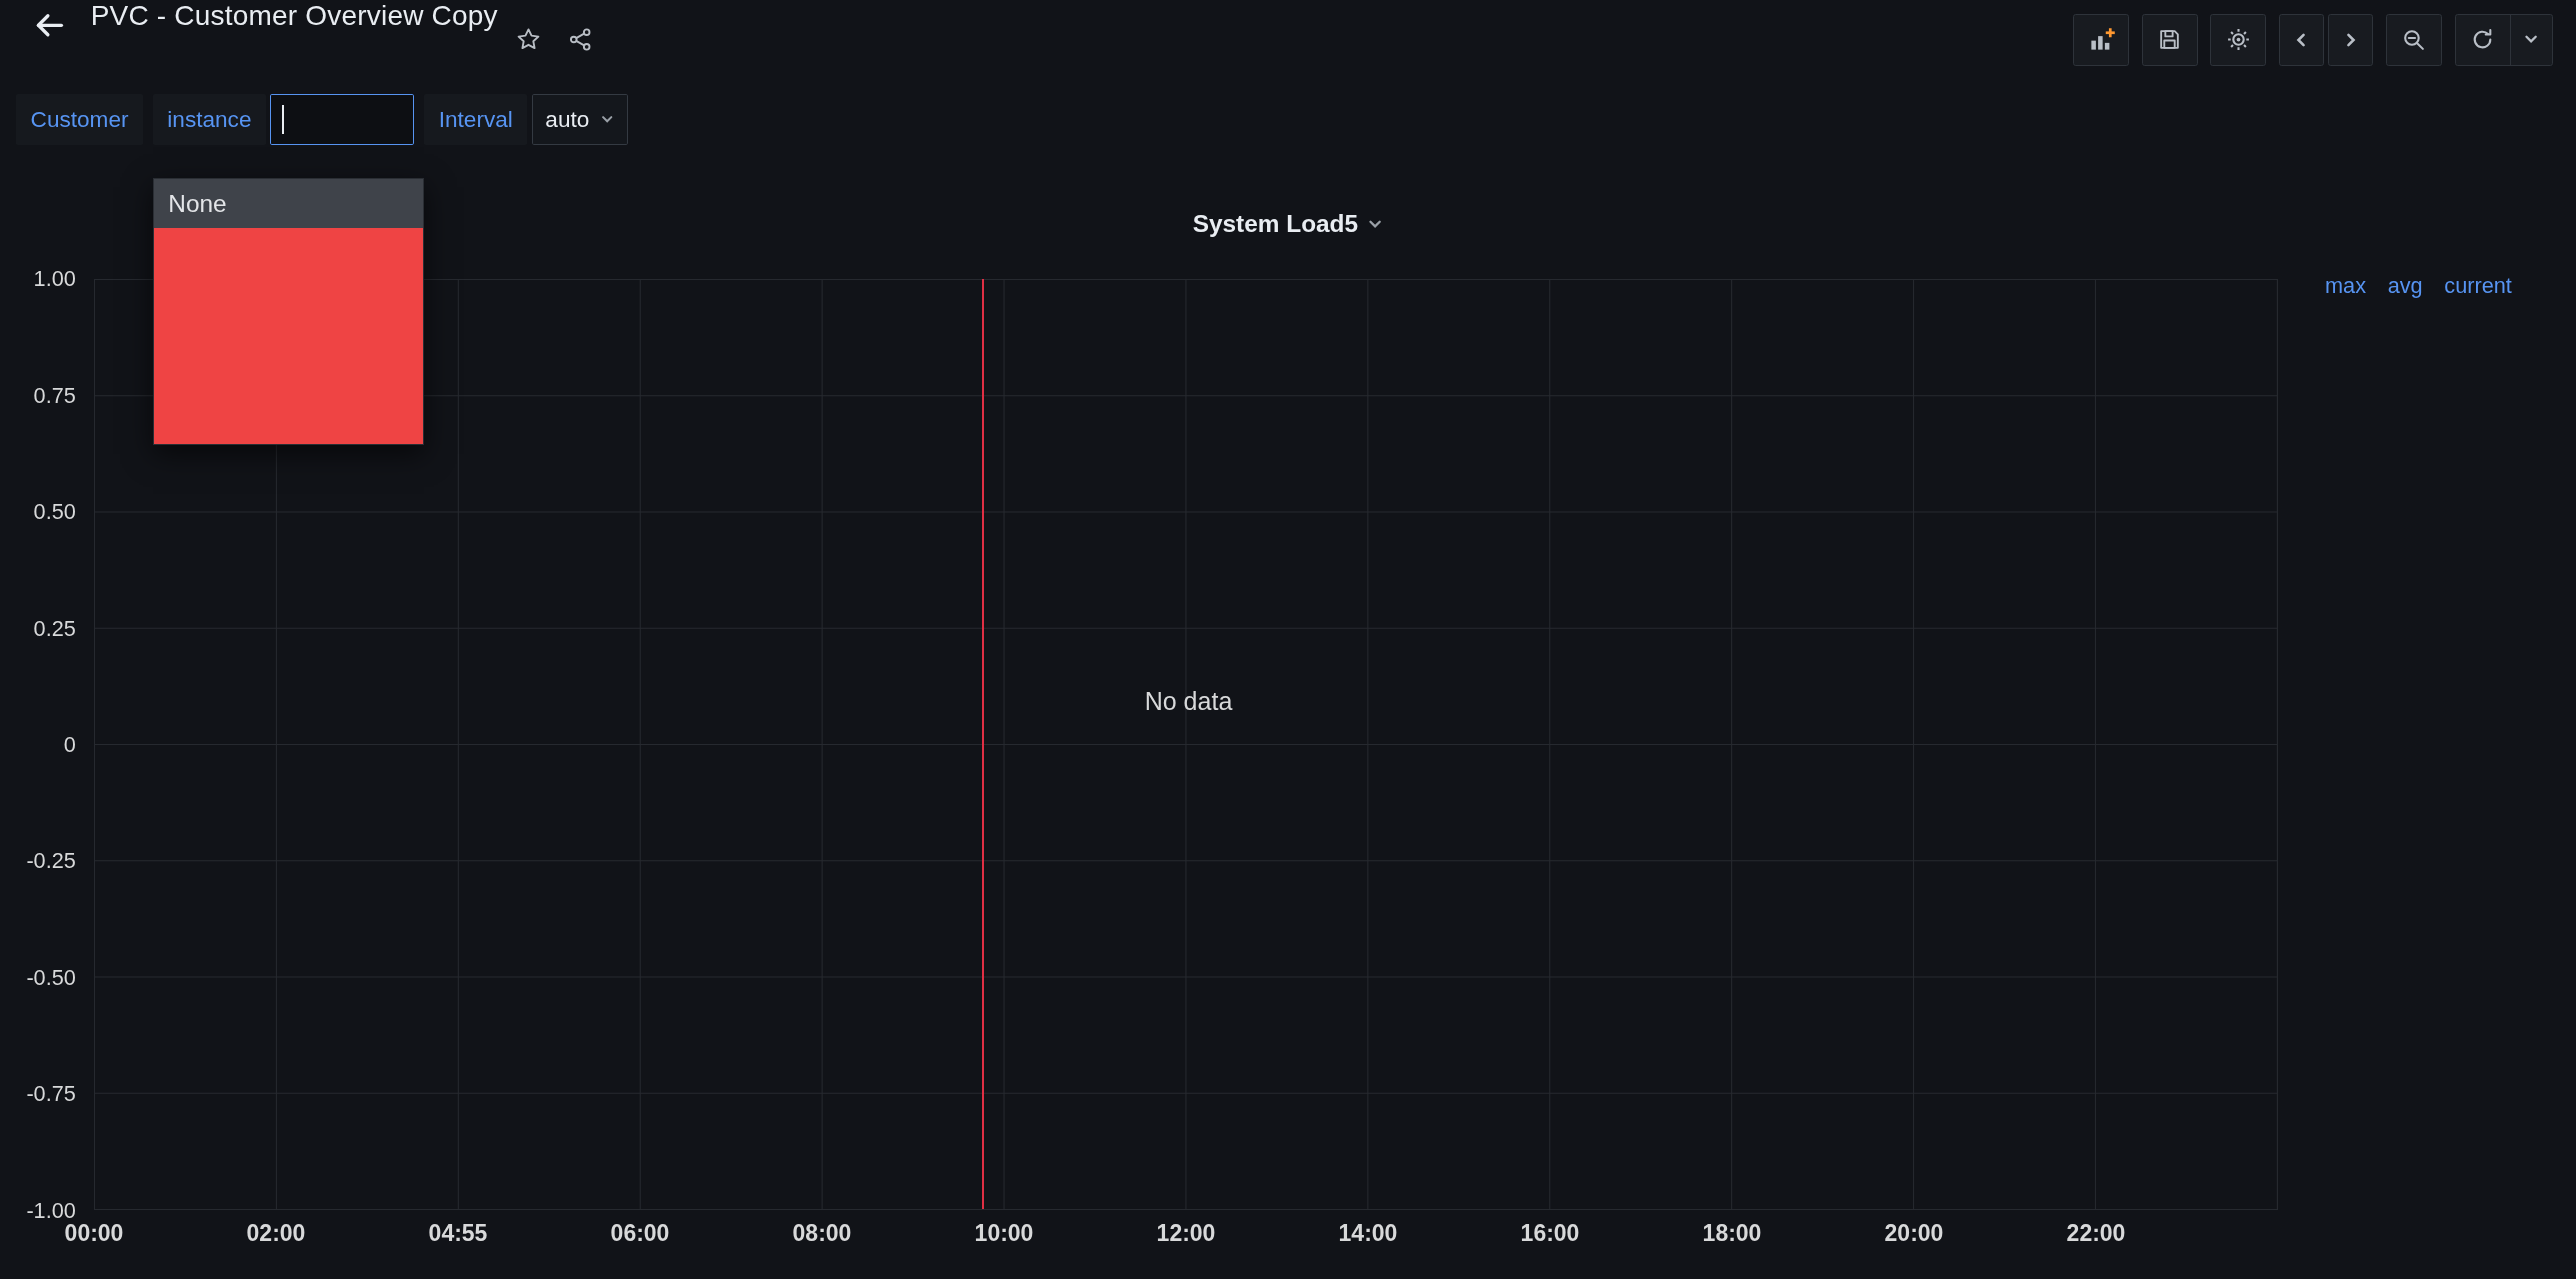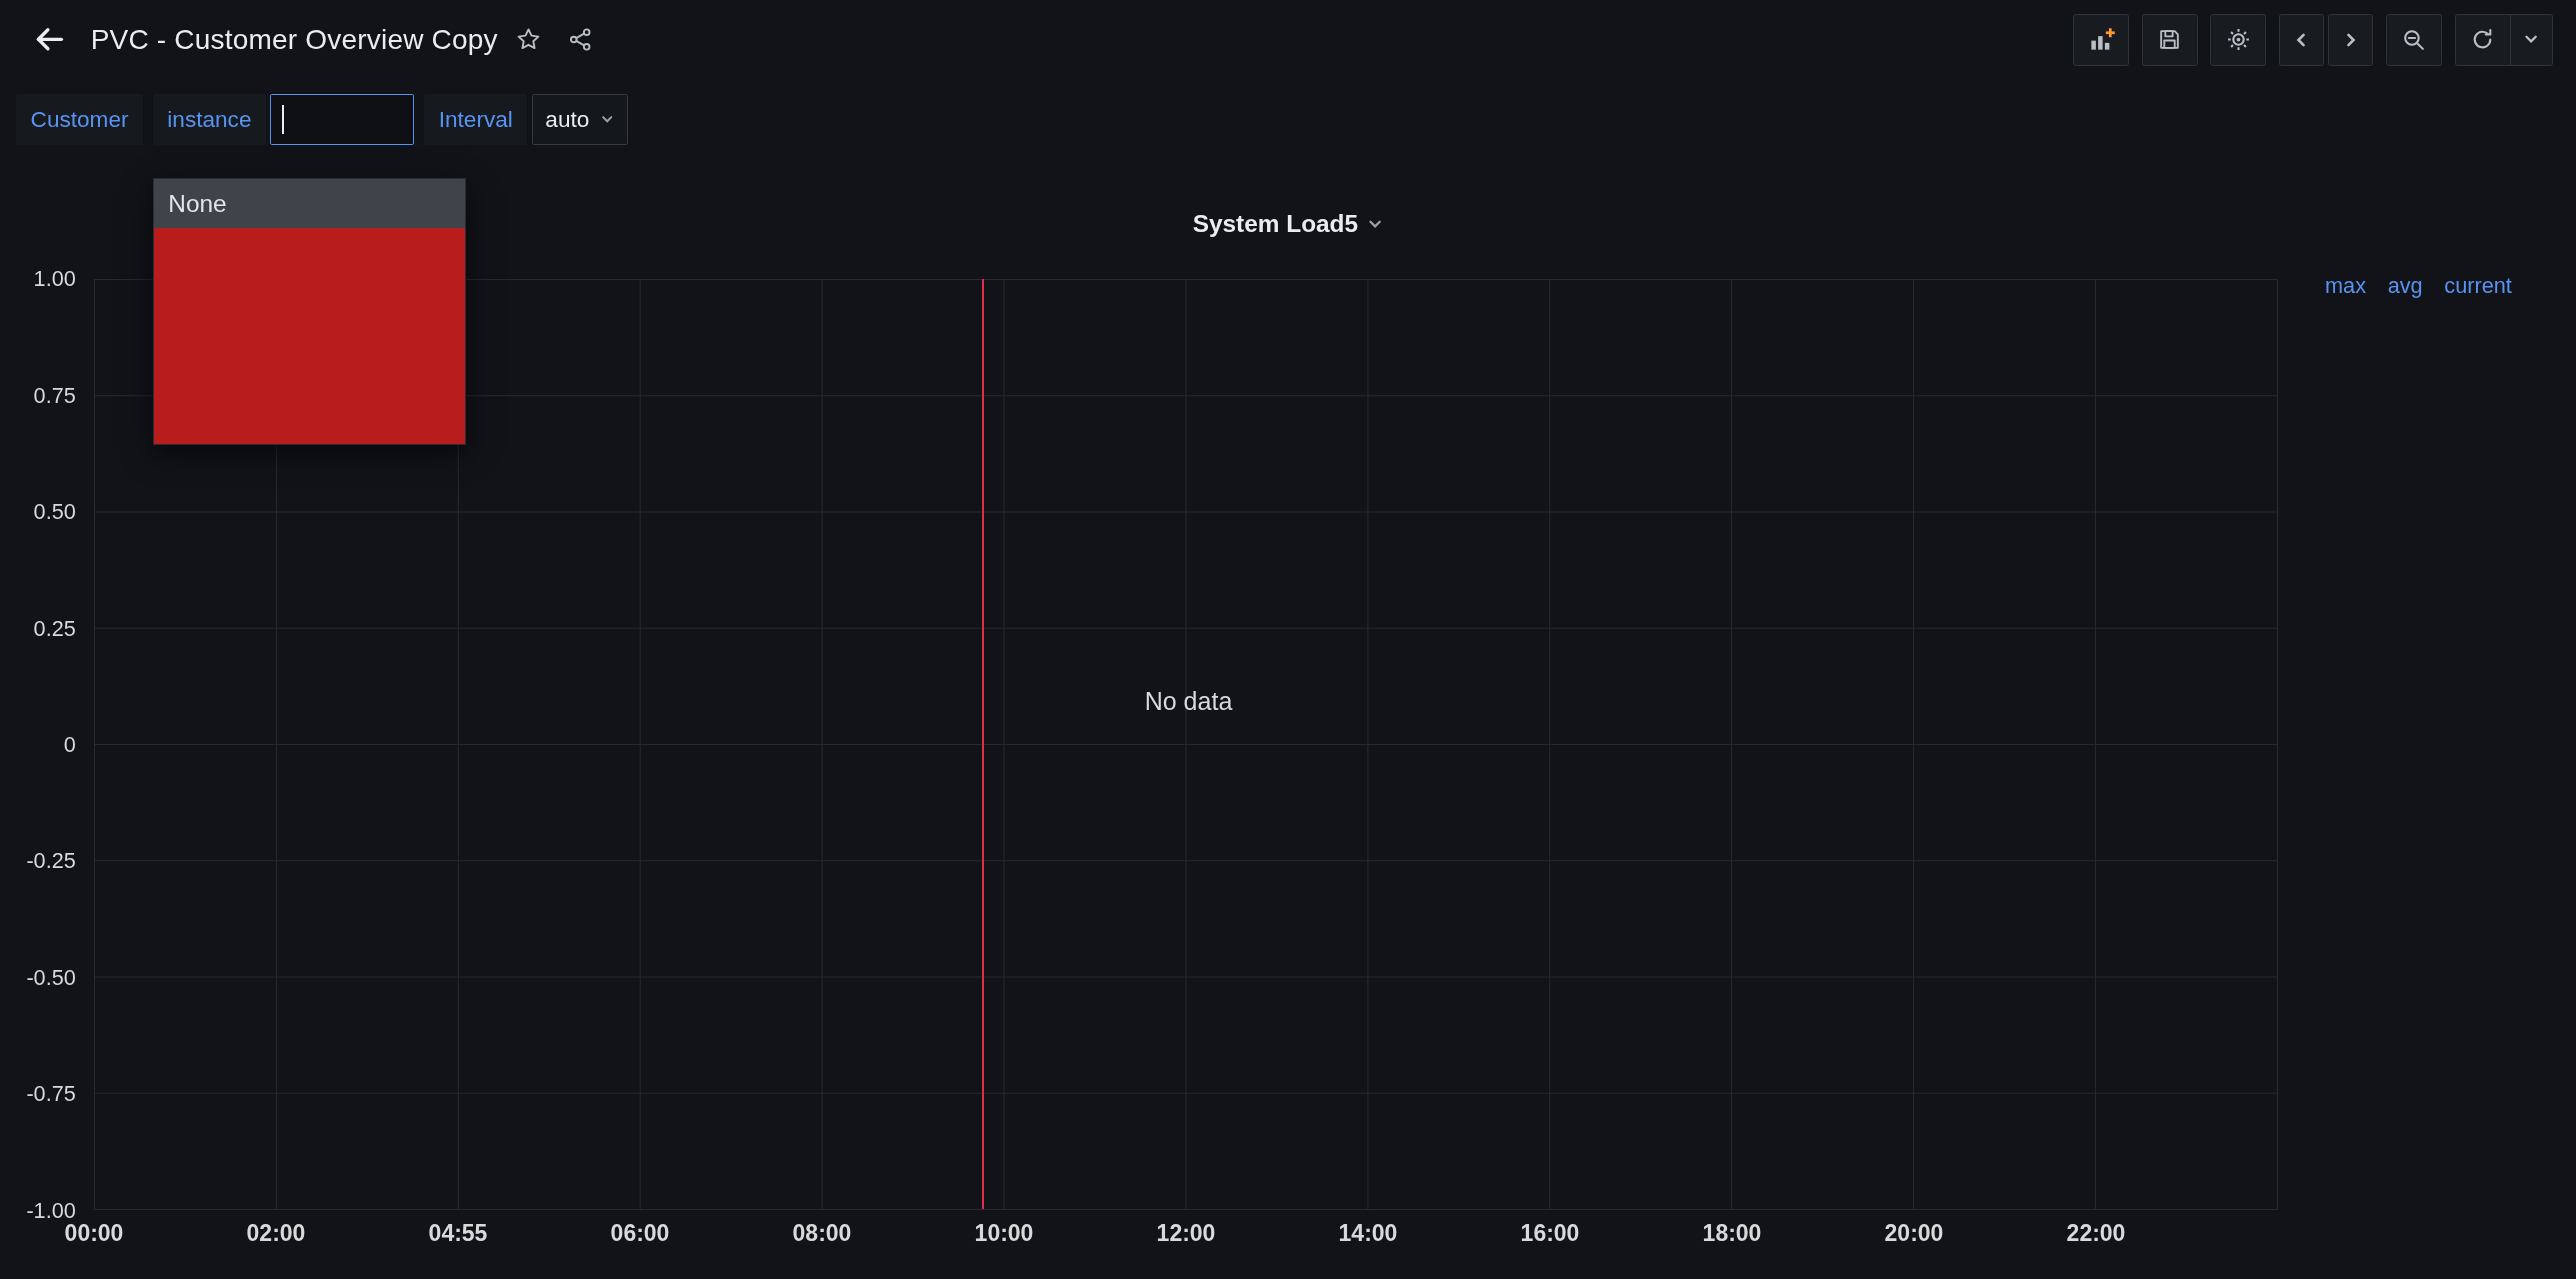--- a/index.html
+++ b/index.html
@@ -22,21 +22,21 @@
     font-family:"Liberation Sans", sans-serif;
     color:var(--text);
     overflow:hidden;
   }
   button{font-family:inherit;cursor:pointer;}
   svg{display:block;}
 
   
   .navbar{
     position:absolute;top:0;left:0;right:0;height:79px;
-    display:flex;align-items:center;padding:0 23.5px;
+    display:flex;padding:0 23.5px;
   }
   .nav-iconbtn{
     background:transparent;border:none;color:var(--text-bright);
     display:flex;align-items:center;justify-content:center;
     width:51px;height:51px;border-radius:2.7px;
   }
   .nav-title{
     font-size:28px;font-weight:400;color:var(--text-bright);
     margin:0 9px 0 16.2px;white-space:nowrap;letter-spacing:0.2px;
   }
@@ -77,22 +77,22 @@
   }
   .var-value .chev{color:var(--text-dim);}
   .var-input{
     width:144px;display:flex;align-items:center;padding:0 10.8px;
     background:#0d0f13;border:1.8px solid var(--accent);border-radius:1.8px;
   }
   .caret{width:1.8px;height:29px;background:var(--text-bright);animation:blink 1.1s steps(1) infinite;}
   @keyframes blink{50%{opacity:0;}}
 
   .instance-menu{
-    position:absolute;top:84px;left:0;width:313px;height:267px;
-    background:#b91c1c;border:0.9px solid #2a2e34;
+    position:absolute;top:84px;left:0;width:271px;height:267px;
+    background:#ef4444;border:0.9px solid #2a2e34;
     box-shadow:0 9px 27px rgba(0,0,0,.6);z-index:20;
   }
   .instance-option{
     height:49px;display:flex;align-items:center;padding:0 14.4px;
     background:#3f434a;color:#e3e5e8;font-size:24.4px;
   }
 
   
   .panel-header{
     position:absolute;top:204px;left:0;width:100%;height:40px;

